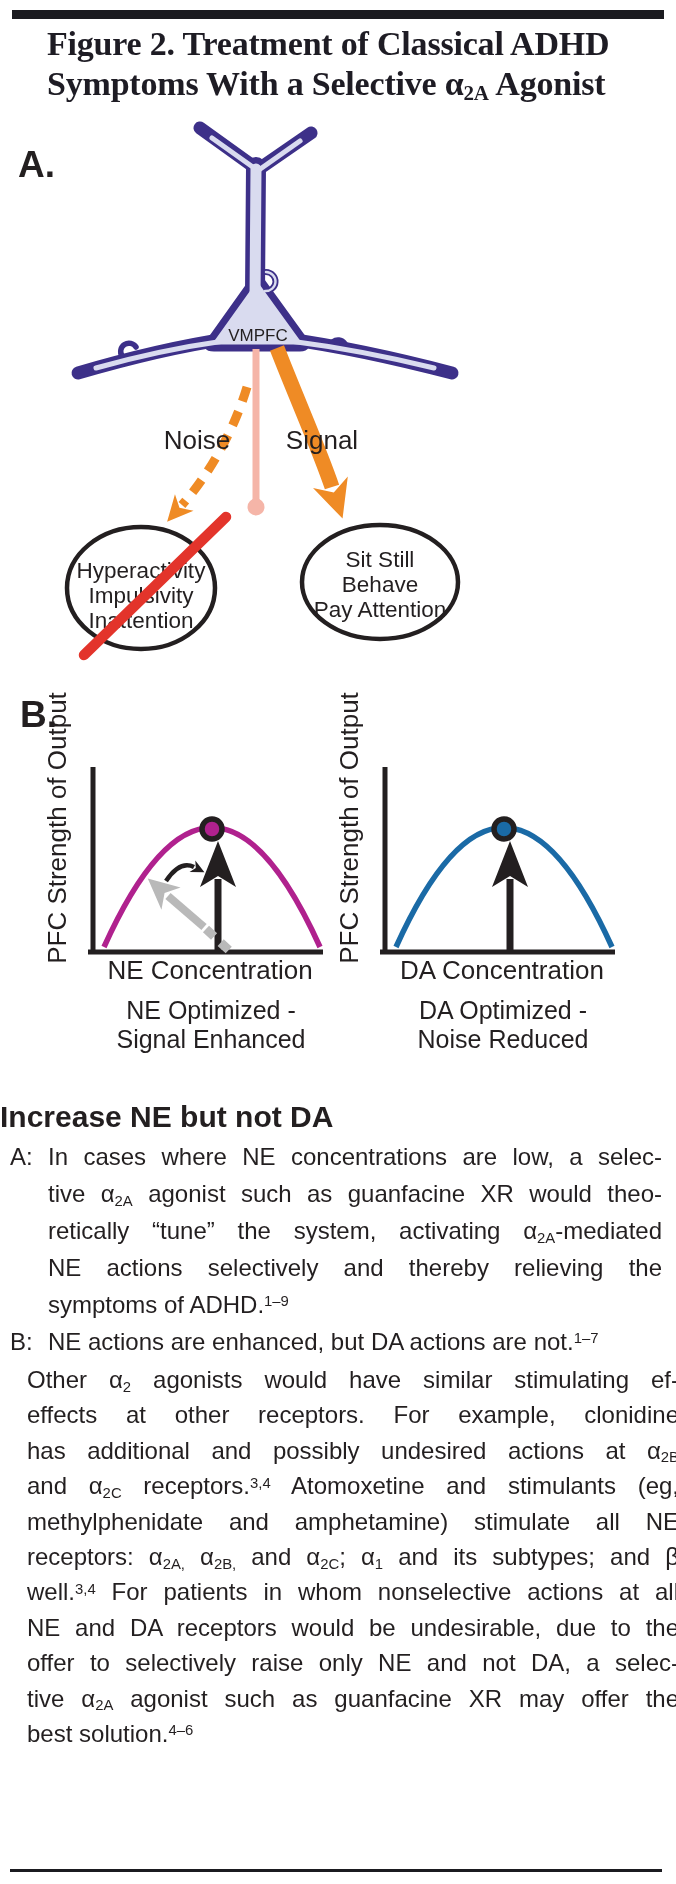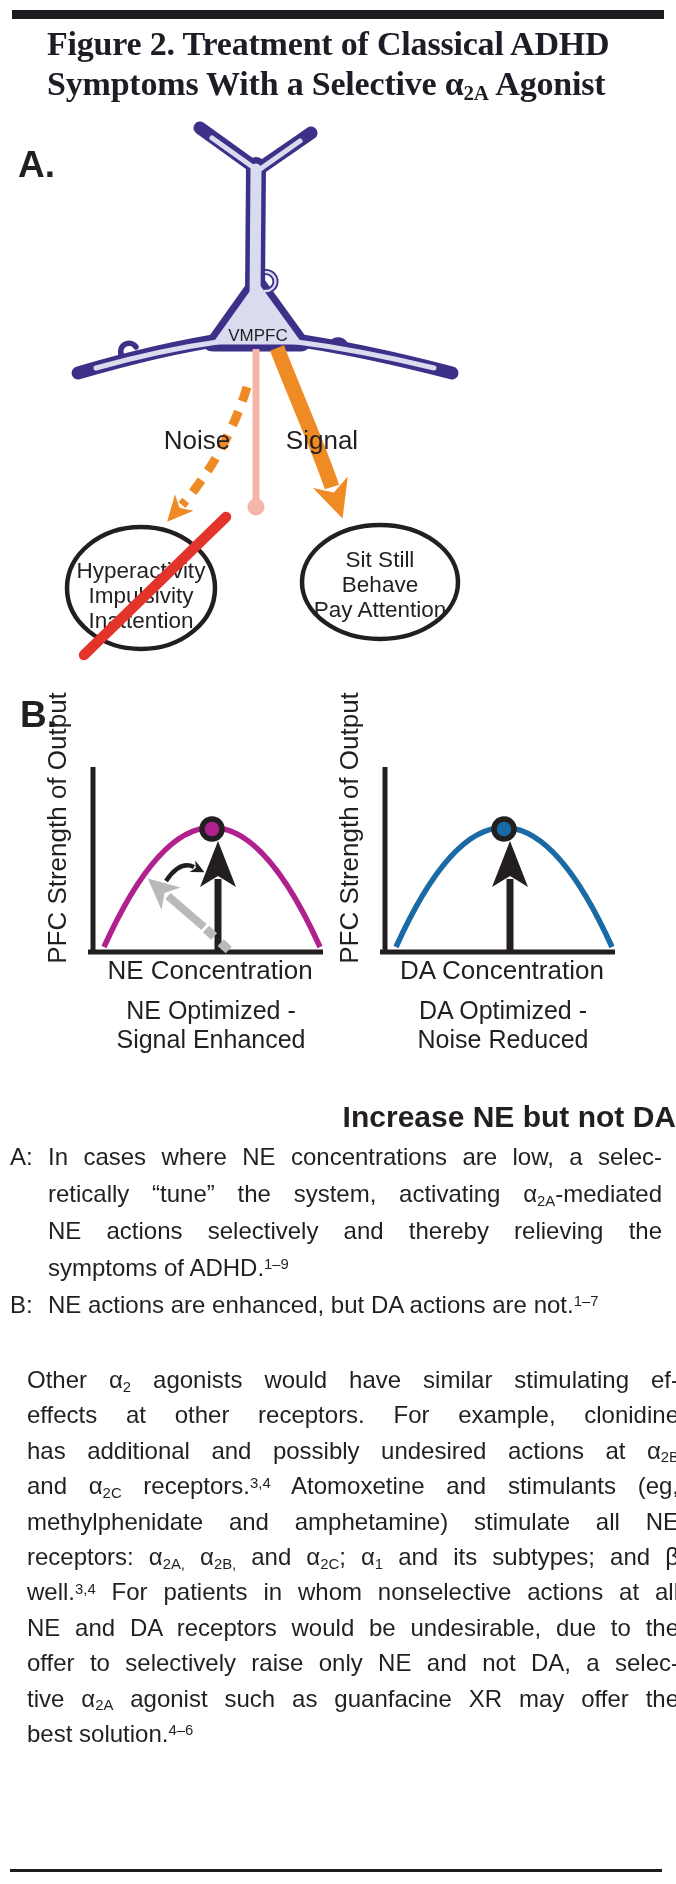--- a/index.html
+++ b/index.html
@@ -3,21 +3,21 @@
 <meta charset="utf-8">
 <style>
   html,body{margin:0;padding:0;background:#ffffff;}
   #page{position:relative;width:676px;height:1884px;background:#fff;overflow:hidden;
         font-family:"Liberation Sans",sans-serif;color:#231f20;}
   .topbar{position:absolute;left:12px;top:10px;width:652px;height:9px;background:#1b1b20;}
   .title{position:absolute;left:12px;top:24px;width:652px;
          font-family:"Liberation Serif",serif;font-weight:700;font-size:34px;line-height:40px;
          color:#1e1c24;letter-spacing:-0.2px;margin-left:35px;}
   .figsvg{position:absolute;left:0;top:115px;}
-  .heading{position:absolute;left:0;top:1100px;width:676px;text-align:right;
+  .heading{position:absolute;left:0;top:1100px;width:676px;text-align:left;
            font-weight:700;font-size:30px;color:#231f20;}
   .notes{position:absolute;left:10px;top:1138px;width:652px;font-size:24px;line-height:37px;}
   .note{position:relative;padding-left:38px;}
   .note-label{position:absolute;left:0;top:0;}
   .paragraph{position:absolute;left:10px;top:1362px;width:652px;font-size:24px;line-height:35.4px;margin-left:17px;}
   .tline{white-space:normal;}
   .tline.stretch{text-align:justify;text-align-last:justify;-moz-text-align-last:justify;}
   .sub,.sup{font-size:0.62em;position:relative;line-height:0;}
   .sub{top:0.24em;}
   .sup{top:-0.45em;}
@@ -137,20 +137,21 @@
     </g>
   </svg>
 
   <div class="heading">Increase NE but not DA</div>
 
   <div class="notes">
     <div class="note">
       <span class="note-label">A:</span>
       <div>
           <div class="tline stretch">In cases where NE concentrations are low, a selec-</div>
+          <div class="tline stretch">tive α<span class="sub">2A</span> agonist such as guanfacine XR would theo-</div>
           <div class="tline stretch">retically “tune” the system, activating α<span class="sub">2A</span>-mediated</div>
           <div class="tline stretch">NE actions selectively and thereby relieving the</div>
           <div class="tline">symptoms of ADHD.<span class="sup">1–9</span></div>
         </div>
     </div>
     <div class="note">
       <span class="note-label">B:</span>
       <div>
           <div class="tline">NE actions are enhanced, but DA actions are not.<span class="sup">1–7</span></div>
         </div>

